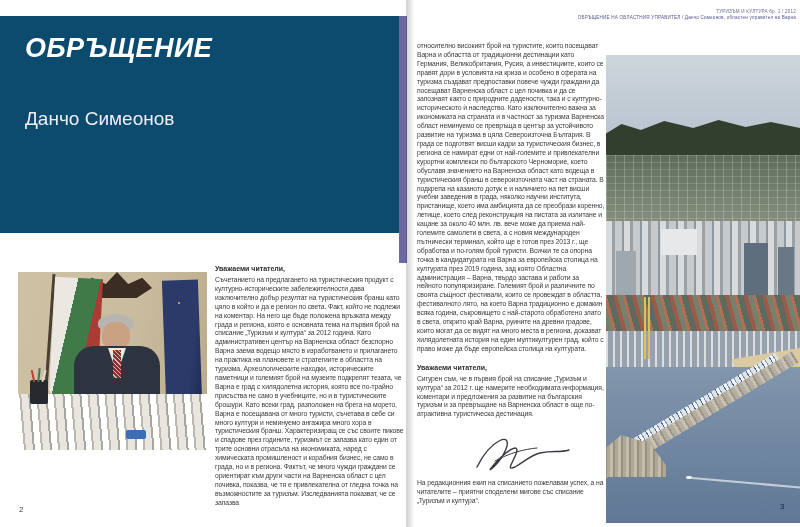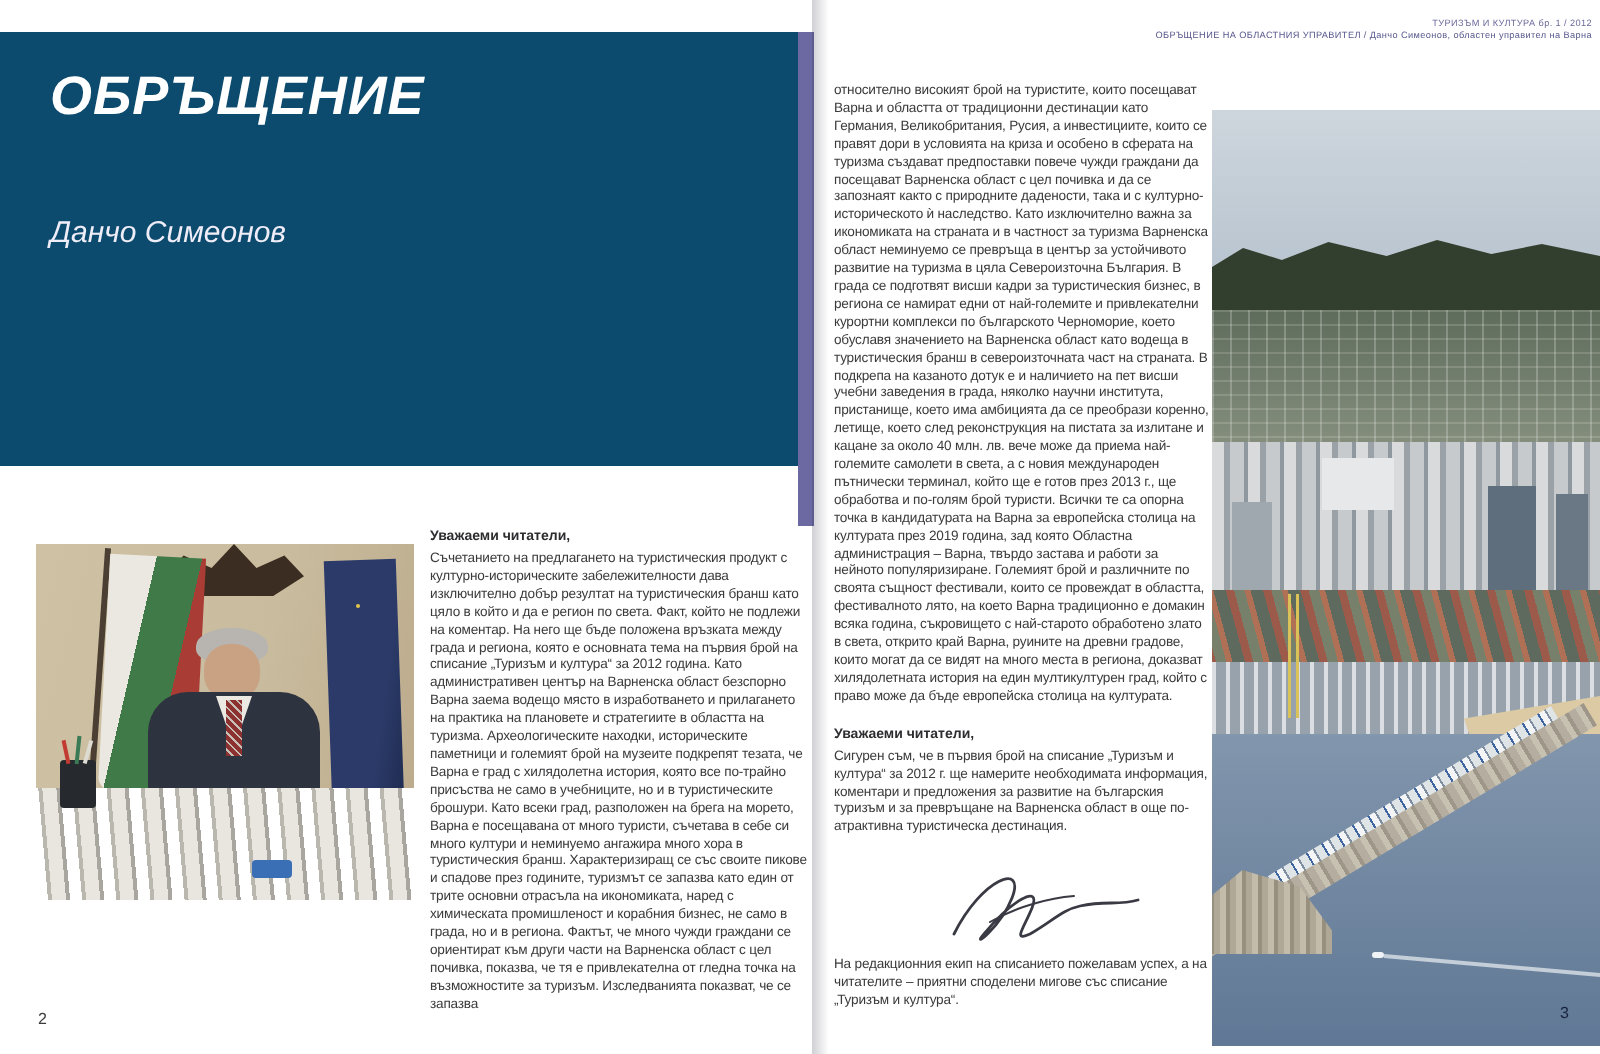--- a/index.html
+++ b/index.html
@@ -7,21 +7,21 @@
     position:relative; width:800px; height:527px; overflow:hidden;
     background:#ffffff; font-family:"Liberation Sans", sans-serif;
   }
   
   .hero { position:absolute; left:0; top:0; width:407px; height:217px; background:#0c4a6e;margin-top:16px; }
   .hero-edge { position:absolute; right:0; top:0; width:8px; height:247px; background:#6c68a2; }
   .title1 { position:absolute; left:25px; top:16px; margin:0; font-size:27px; line-height:32px;
             font-style:italic; font-weight:700; color:#ffffff; letter-spacing:0.5px; white-space:nowrap; }
   .title2 { position:absolute; left:25px; top:50px; margin:0; font-size:24px; line-height:30px;
             font-style:italic; font-weight:400; color:#e2dff2; letter-spacing:0.5px; white-space:nowrap; }
-  .author { position:absolute; left:25px; top:92px; font-size:15px; font-style:italic; color:#efedf8; }
+  .author { position:absolute; left:25px; top:92px; font-size:19px; color:#efedf8; }
 
   
   .bodytext { font-size:6.8px; line-height:8.9px; letter-spacing:-0.1px; color:#3b3b3d; margin:0; text-align:left; }
   .salutation { font-size:7px; line-height:9px; font-weight:700; color:#2d2d30; margin:0 0 3px 0; }
   .col-left  { position:absolute; left:215px; top:264px; width:190px; }
   .col-right { position:absolute; left:417px; top:42px;  width:188px; }
   .col-right .salutation { margin-top:9px; }
   .sig-wrap { margin:8px 0 4px 48px; }
   .closing { margin-top:2px; }
 

